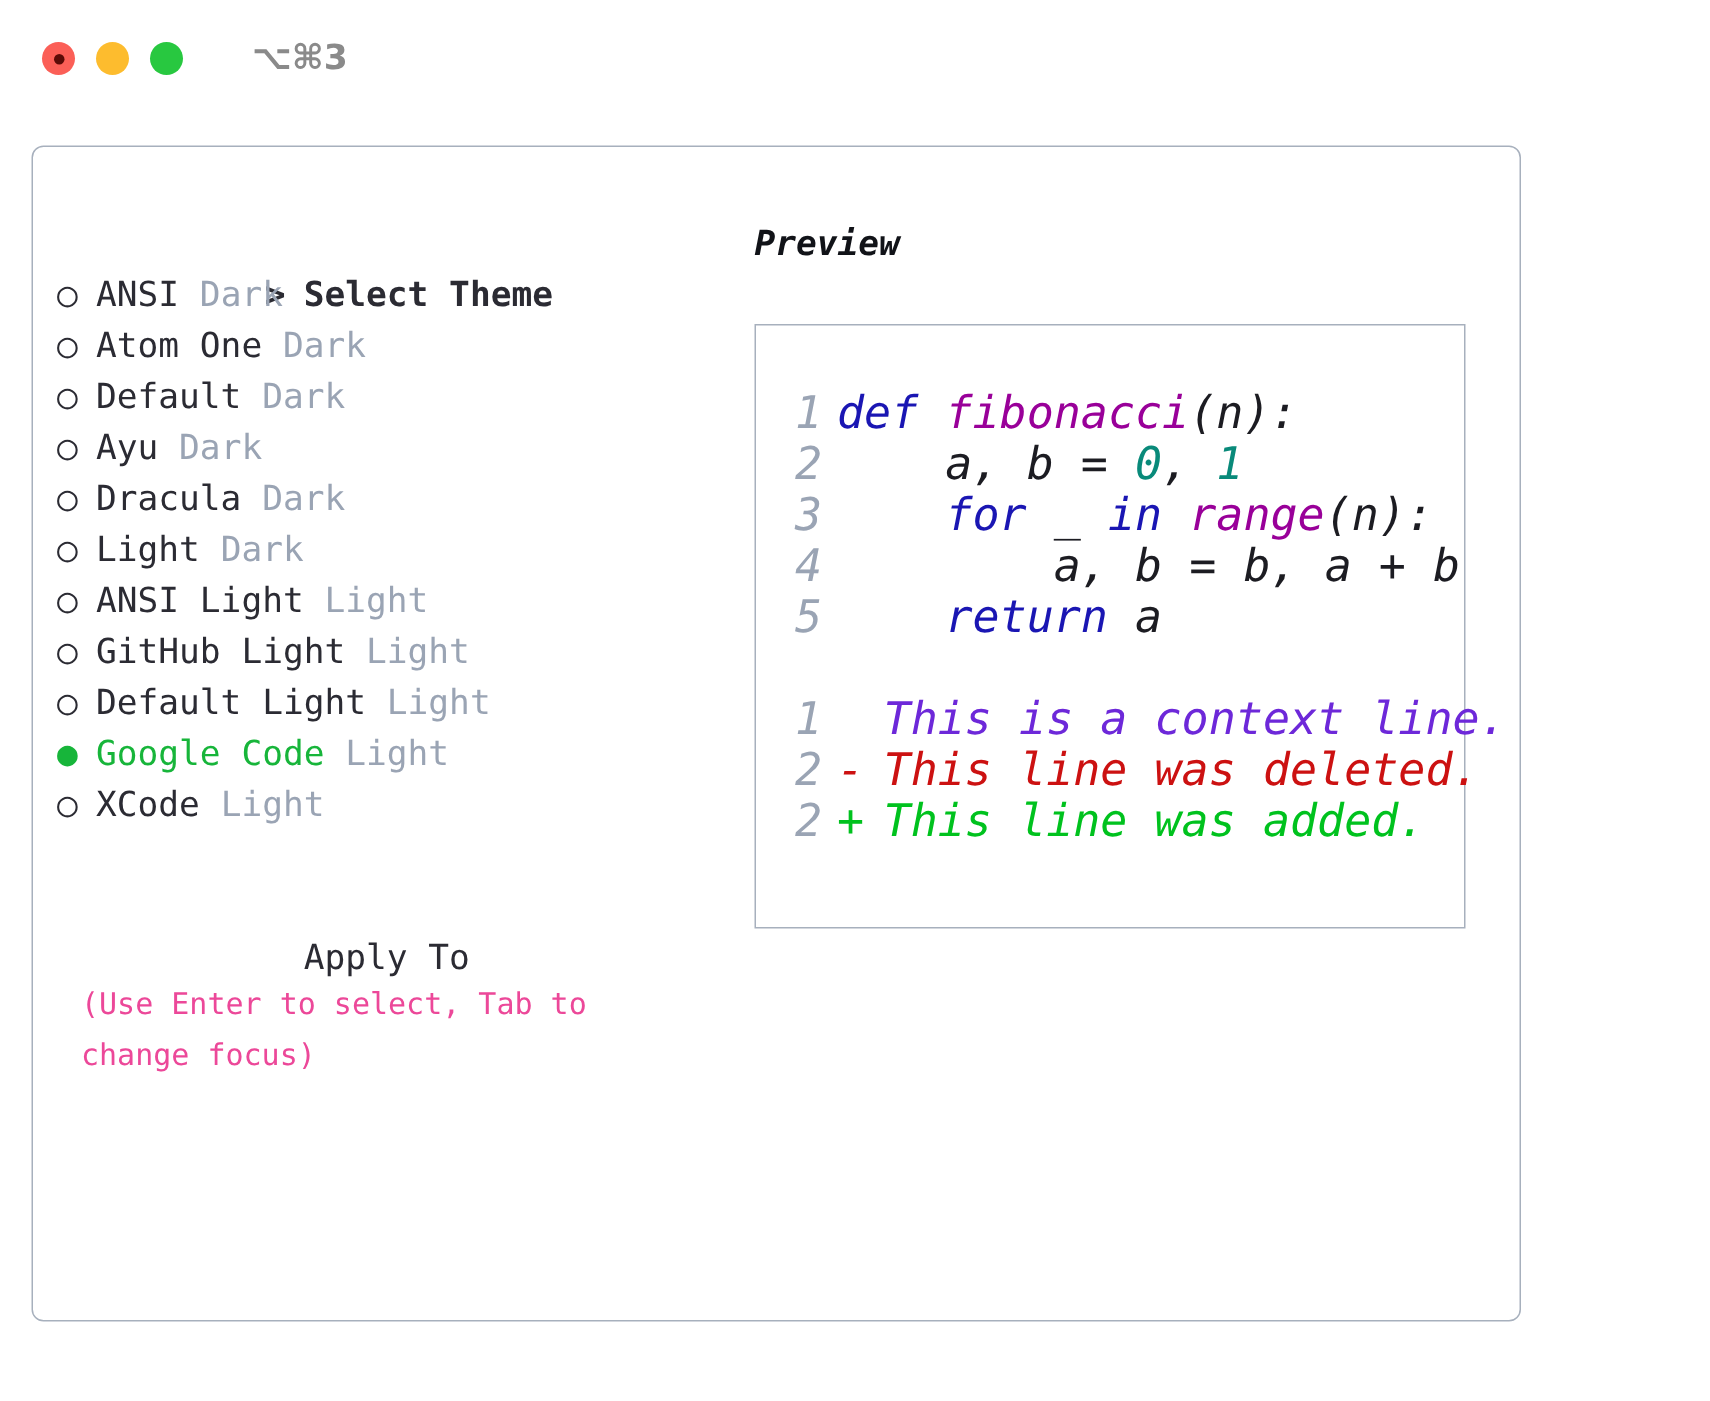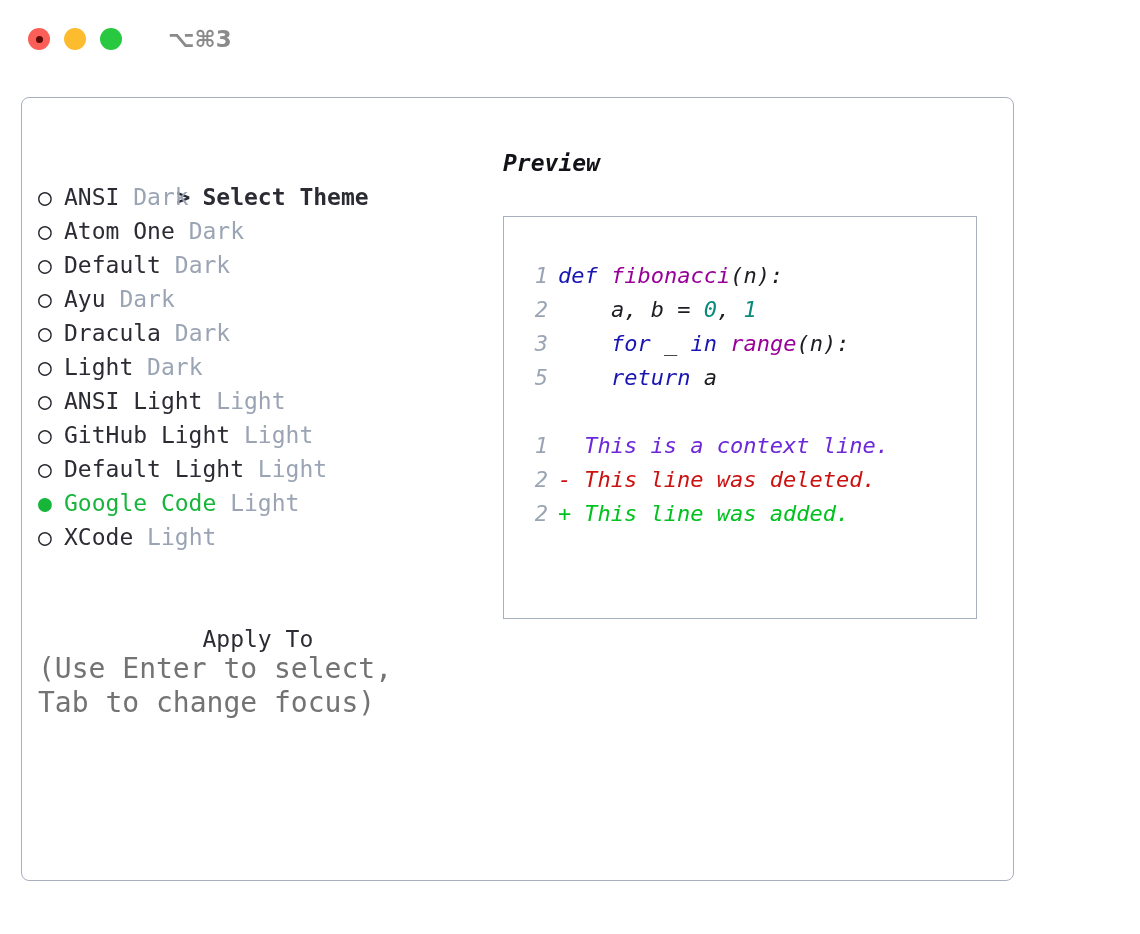--- a/index.html
+++ b/index.html
@@ -111,25 +111,26 @@
   .row .tag  { color: #9aa4b4; }
   .row.selected .marker,
   .row.selected .name { color: #17b53a; }
   .row.selected .tag  { color: #9aa4b4; }
 
   .row.plain .marker { color: transparent; }
   .spacer-md { height: 34px; }
 
   .hint {
     margin-top: 30px;
-    font-size: 28px;
-    line-height: 34px;
-    color: #737373;
+    font-size: 20px;
+    line-height: 34px;
+    color: #ec4899;
     width: 420px;
     white-space: pre-wrap;
+    margin-left: 16px;
   }
 
   
   .right-col {
     position: absolute;
     left: 481px;
     top: 48px;
     width: 490px;
     font-style: italic;
   }
@@ -145,21 +146,21 @@
     width: 474px;
     height: 403px;
     border: 1.5px solid #a7b0bd;
     box-sizing: border-box;
     background: #ffffff;
     padding: 42px 0 0 0;
     position: relative;
   }
 
   .code-line {
-    font-size: 22px;
+    font-size: 30px;
     line-height: 34px;
     height: 34px;
     white-space: pre;
     padding-left: 18px;
   }
   .ln {
     display: inline-block;
     width: 26px;
     text-align: right;
     color: #9aa4b4;
@@ -228,20 +229,21 @@
       </div>
 
       <div class="right-col">
         <div class="preview-title">Preview</div>
 
         <div class="preview-box">
           <div id="code-lines">
               <div class="code-line"><span class="ln">1</span><span class="kw">def</span><span class="pun"> </span><span class="fn">fibonacci</span><span class="pun">(</span><span class="id">n</span><span class="pun">):</span></div>
               <div class="code-line"><span class="ln">2</span><span class="pun">    a, b = </span><span class="num">0</span><span class="pun">, </span><span class="num">1</span></div>
               <div class="code-line"><span class="ln">3</span><span class="pun">    </span><span class="kw">for</span><span class="pun"> _ </span><span class="kw">in</span><span class="pun"> </span><span class="fn">range</span><span class="pun">(</span><span class="id">n</span><span class="pun">):</span></div>
+              <div class="code-line"><span class="ln">4</span><span class="pun">        a, b = b, a + b</span></div>
               <div class="code-line"><span class="ln">5</span><span class="pun">    </span><span class="kw">return</span><span class="pun"> a</span></div>
             </div>
           <div class="diff-gap"></div>
           <div id="diff-lines">
               <div class="code-line"><span class="ln">1</span><span class="sign d-ctx"> </span><span class="d-ctx"> This is a context line.</span></div>
               <div class="code-line"><span class="ln">2</span><span class="sign d-del">-</span><span class="d-del"> This line was deleted.</span></div>
               <div class="code-line"><span class="ln">2</span><span class="sign d-add">+</span><span class="d-add"> This line was added.</span></div>
             </div>
         </div>
       </div>

